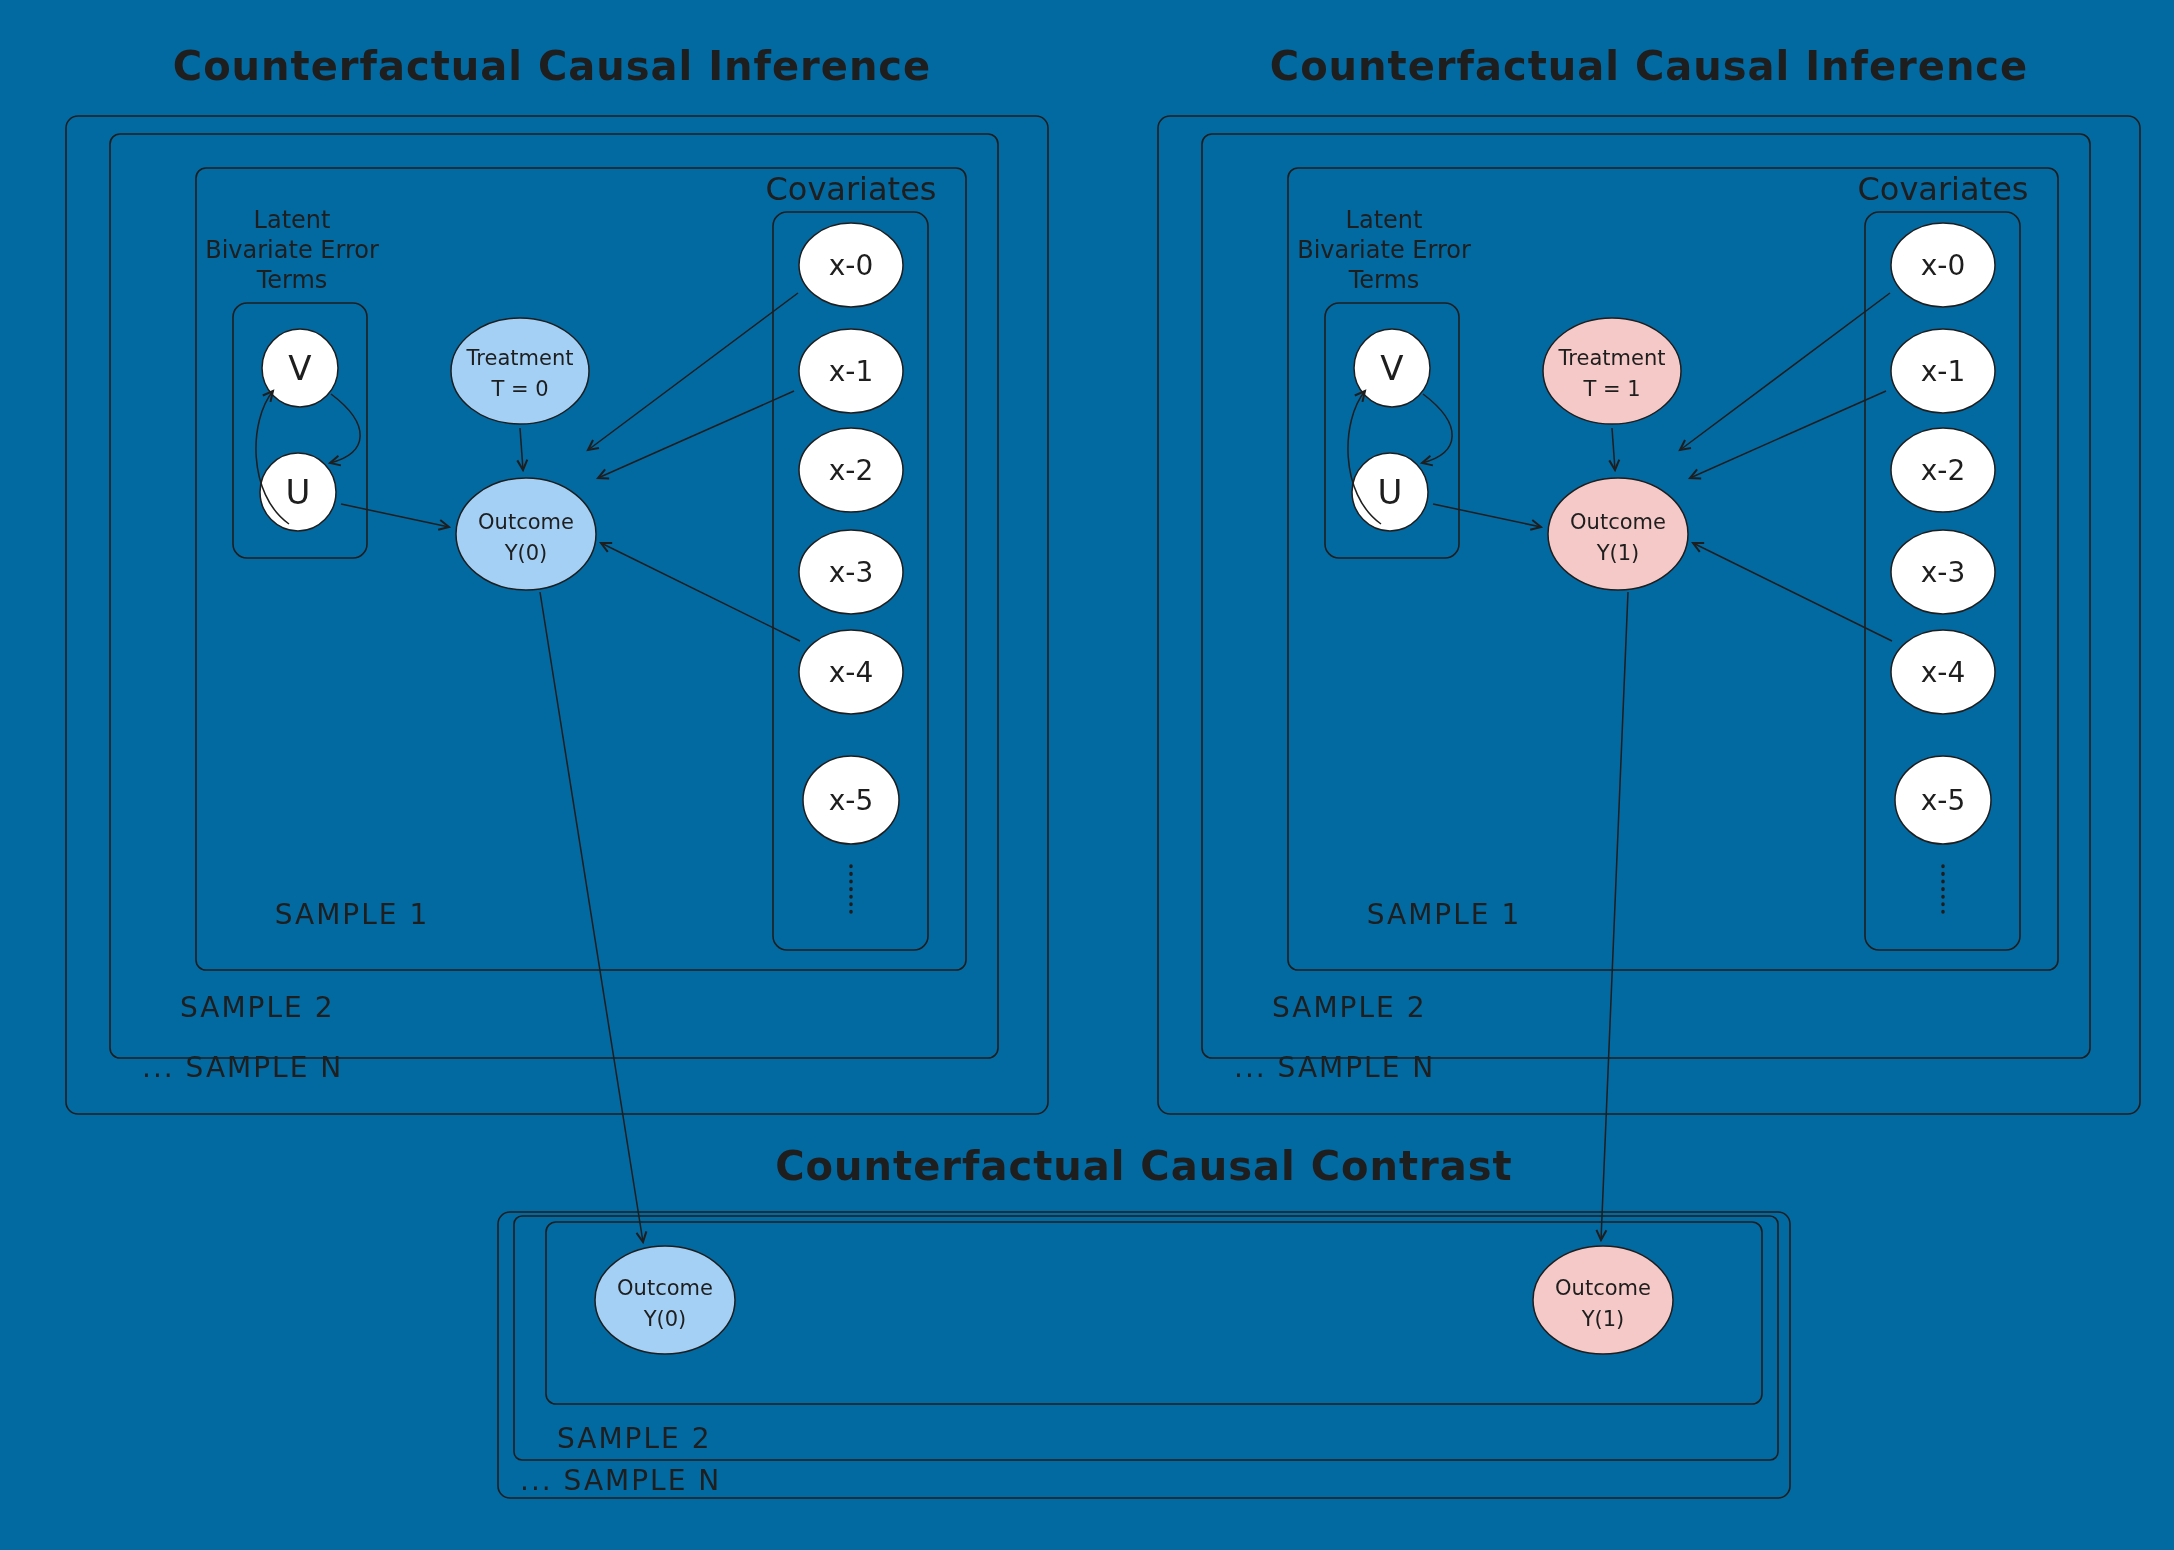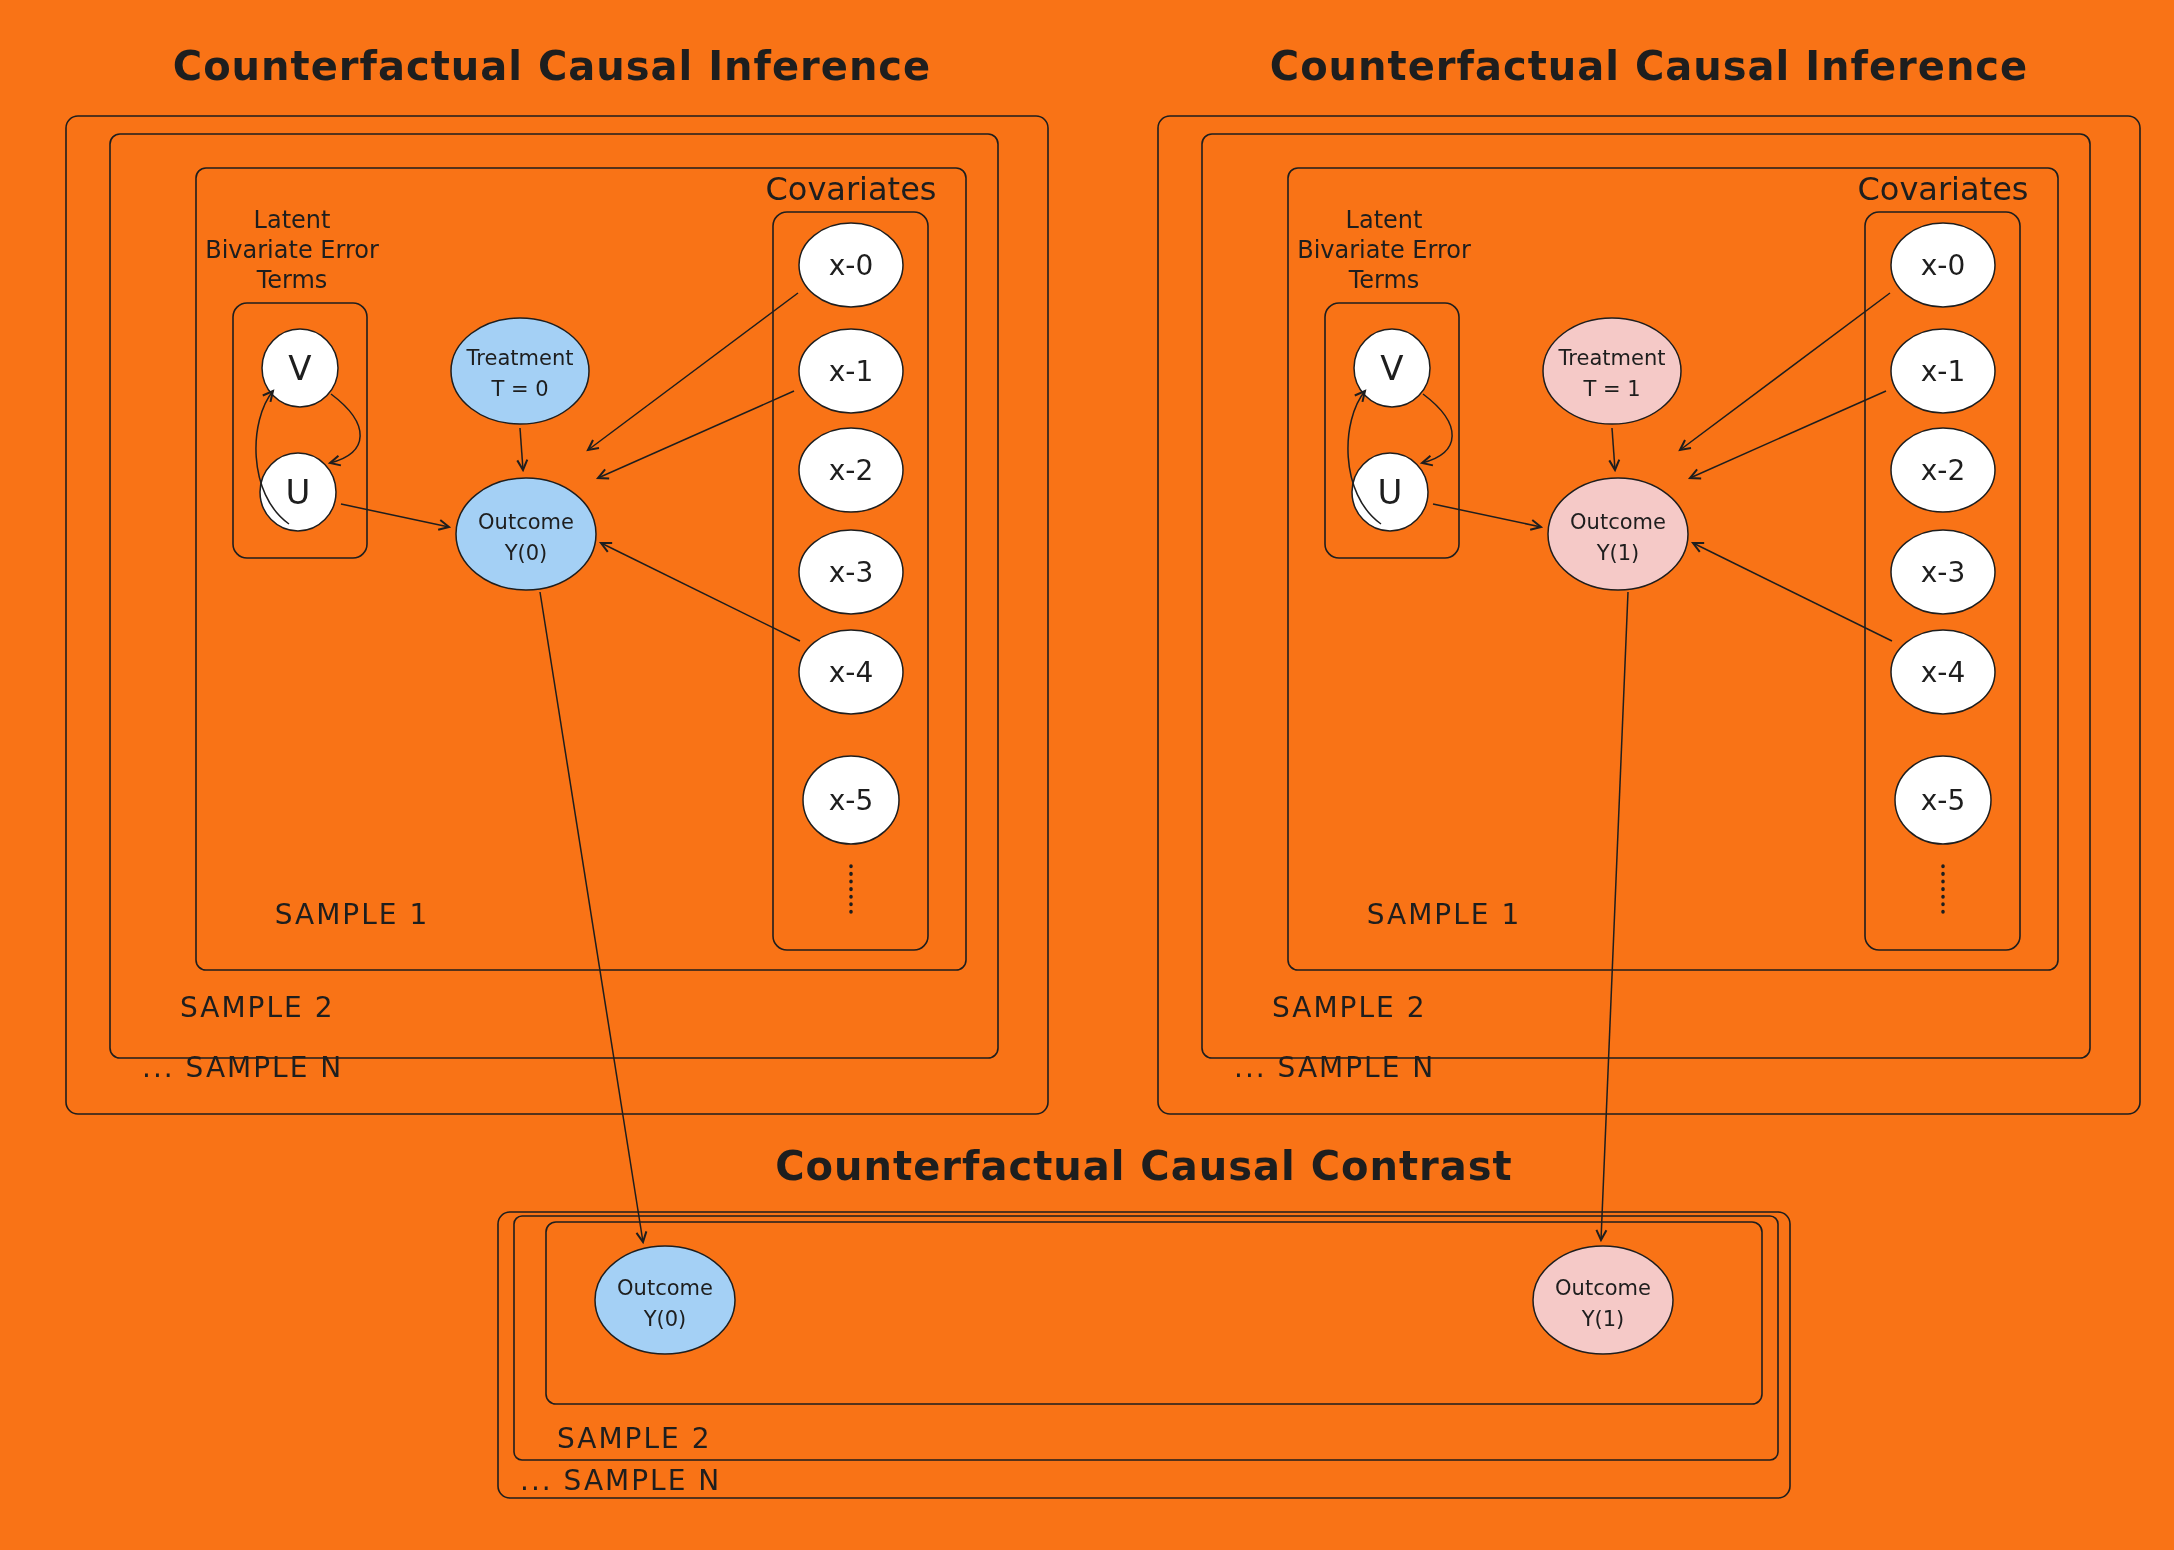--- a/index.html
+++ b/index.html
@@ -1,16 +1,16 @@
 <!DOCTYPE html>
 <html><head>
 <meta charset="utf-8">
 <style>
   html,body { margin:0; padding:0; background:#ffffff; }
-  .canvas { position:relative; width:2174px; height:1550px; background:#f97316; overflow:hidden; }
+  .canvas { position:relative; width:2174px; height:1550px; background:#0369a1; overflow:hidden; }
   svg { position:absolute; inset:0; font-family:"DejaVu Sans", sans-serif; }
   text { fill:#1e1e1e; }
   .title     { font-size:40px; font-weight:600; letter-spacing:1px; }
   .cov-title { font-size:32px; font-weight:500; }
   .node-label{ font-size:28px; font-weight:400; }
   .vu-label  { font-size:34px; font-weight:500; }
   .small-label{ font-size:21px; font-weight:500; }
   .latent    { font-size:24px; font-weight:400; }
   .sample    { font-size:28px; font-weight:500; letter-spacing:2px; }
   .box  { fill:none; stroke:#1e1e1e; stroke-width:1.6; }

